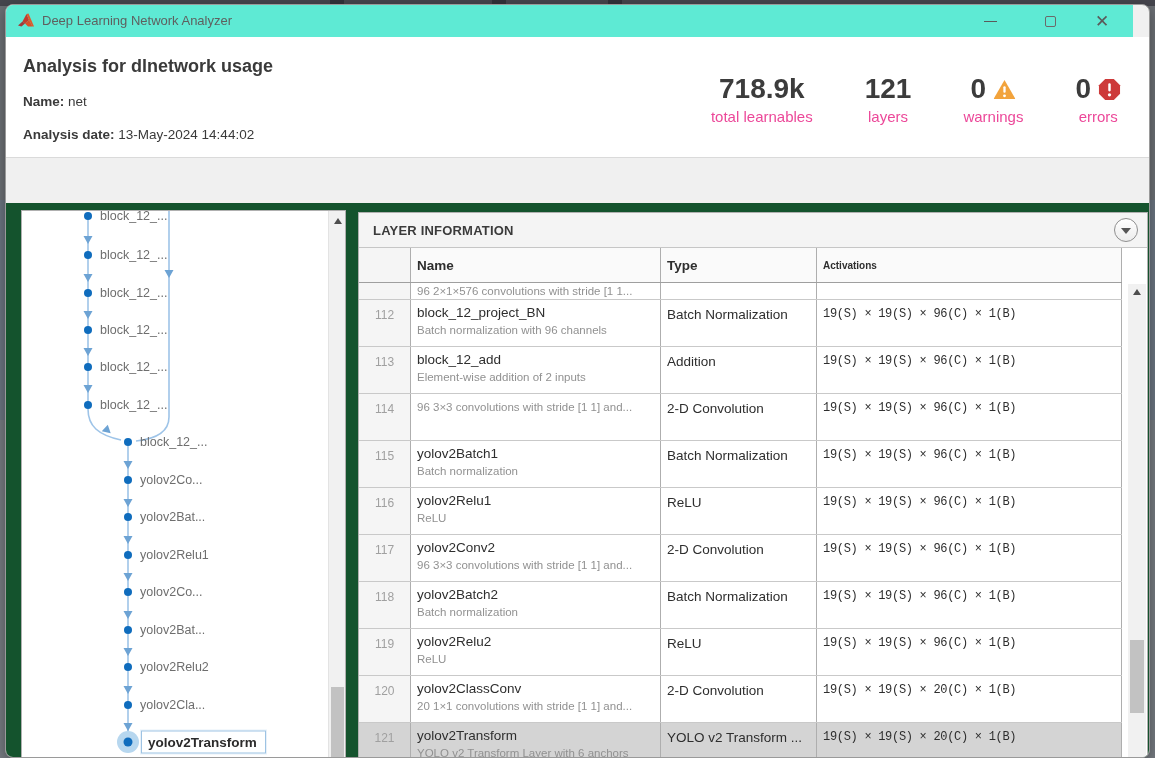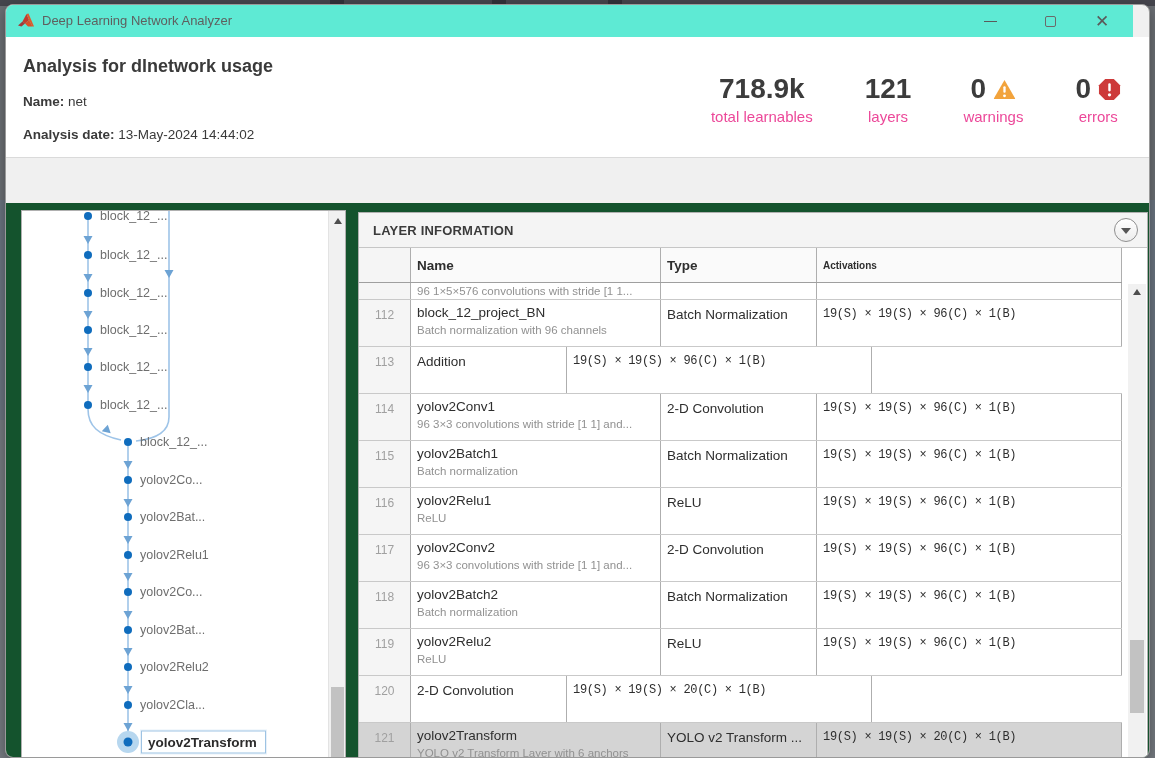--- a/index.html
+++ b/index.html
@@ -270,45 +270,48 @@
           <div class="thead">
             <div class="cell c-num"></div>
             <div class="cell c-name">Name</div>
             <div class="cell c-type">Type</div>
             <div class="cell c-act" style="font-family:'Liberation Sans',sans-serif;font-size:10px;letter-spacing:0;">Activations</div>
           </div>
 
           <div class="trow partial">
             <div class="cell c-num"></div>
             <div class="cell c-name">
-                <div class="ds">96 1×5×576 convolutions with stride [1 1...</div>
+                <div class="ds">96 2×1×576 convolutions with stride [1 1...</div>
               </div>
             <div class="cell c-type"></div>
             <div class="cell c-act"></div>
           </div>
 
           <div id="table-body">
               <div class="trow">
     <div class="cell c-num">112</div>
     <div class="cell c-name">
       <div class="nm">block_12_project_BN</div>
       <div class="ds">Batch normalization with 96 channels</div>
     </div>
     <div class="cell c-type">Batch Normalization</div>
     <div class="cell c-act">19(S) × 19(S) × 96(C) × 1(B)</div>
   </div>
               <div class="trow">
     <div class="cell c-num">113</div>
+    <div class="cell c-name">
+      <div class="nm">block_12_add</div>
+      <div class="ds">Element-wise addition of 2 inputs</div>
+    </div>
     <div class="cell c-type">Addition</div>
     <div class="cell c-act">19(S) × 19(S) × 96(C) × 1(B)</div>
   </div>
               <div class="trow">
     <div class="cell c-num">114</div>
     <div class="cell c-name">
-      <div class="nm">yolov2Conv1</div>
       <div class="ds">96 3×3 convolutions with stride [1 1] and...</div>
     </div>
     <div class="cell c-type">2-D Convolution</div>
     <div class="cell c-act">19(S) × 19(S) × 96(C) × 1(B)</div>
   </div>
               <div class="trow">
     <div class="cell c-num">115</div>
     <div class="cell c-name">
       <div class="nm">yolov2Batch1</div>
       <div class="ds">Batch normalization</div>
@@ -347,20 +350,24 @@
     <div class="cell c-num">119</div>
     <div class="cell c-name">
       <div class="nm">yolov2Relu2</div>
       <div class="ds">ReLU</div>
     </div>
     <div class="cell c-type">ReLU</div>
     <div class="cell c-act">19(S) × 19(S) × 96(C) × 1(B)</div>
   </div>
               <div class="trow">
     <div class="cell c-num">120</div>
+    <div class="cell c-name">
+      <div class="nm">yolov2ClassConv</div>
+      <div class="ds">20 1×1 convolutions with stride [1 1] and...</div>
+    </div>
     <div class="cell c-type">2-D Convolution</div>
     <div class="cell c-act">19(S) × 19(S) × 20(C) × 1(B)</div>
   </div>
               <div class="trow selected">
     <div class="cell c-num">121</div>
     <div class="cell c-name">
       <div class="nm">yolov2Transform</div>
       <div class="ds">YOLO v2 Transform Layer with 6 anchors</div>
     </div>
     <div class="cell c-type">YOLO v2 Transform ...</div>

